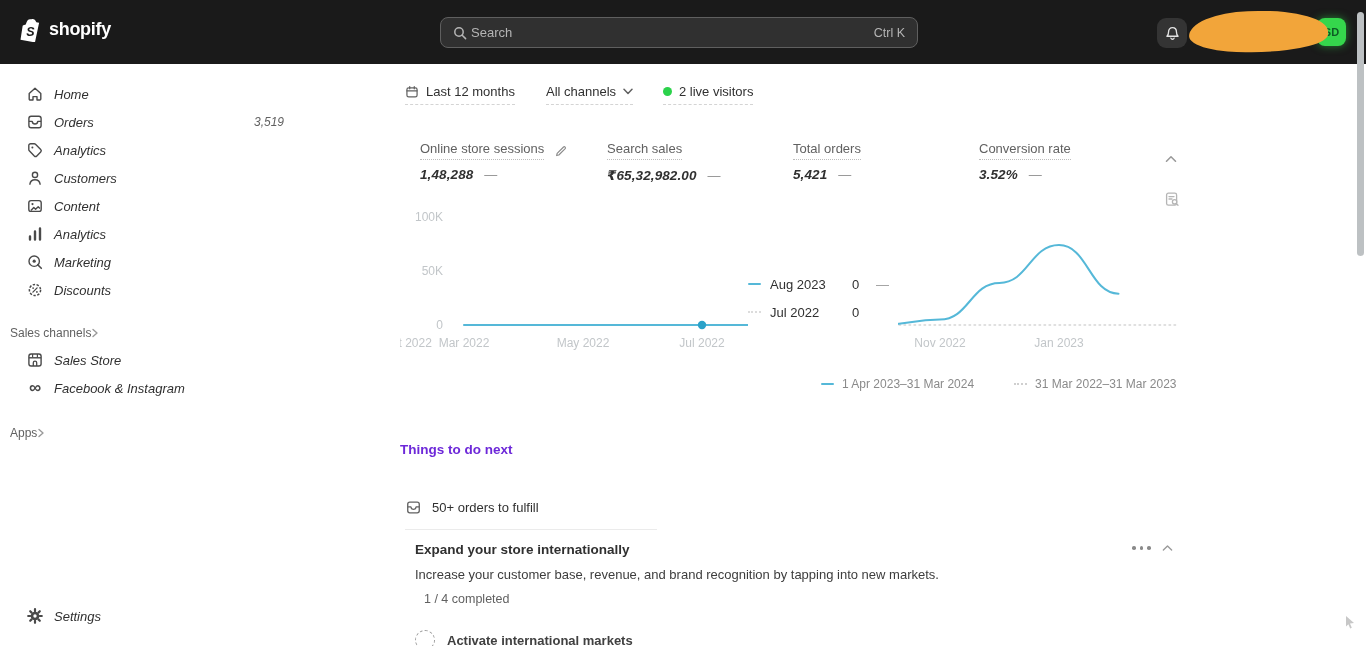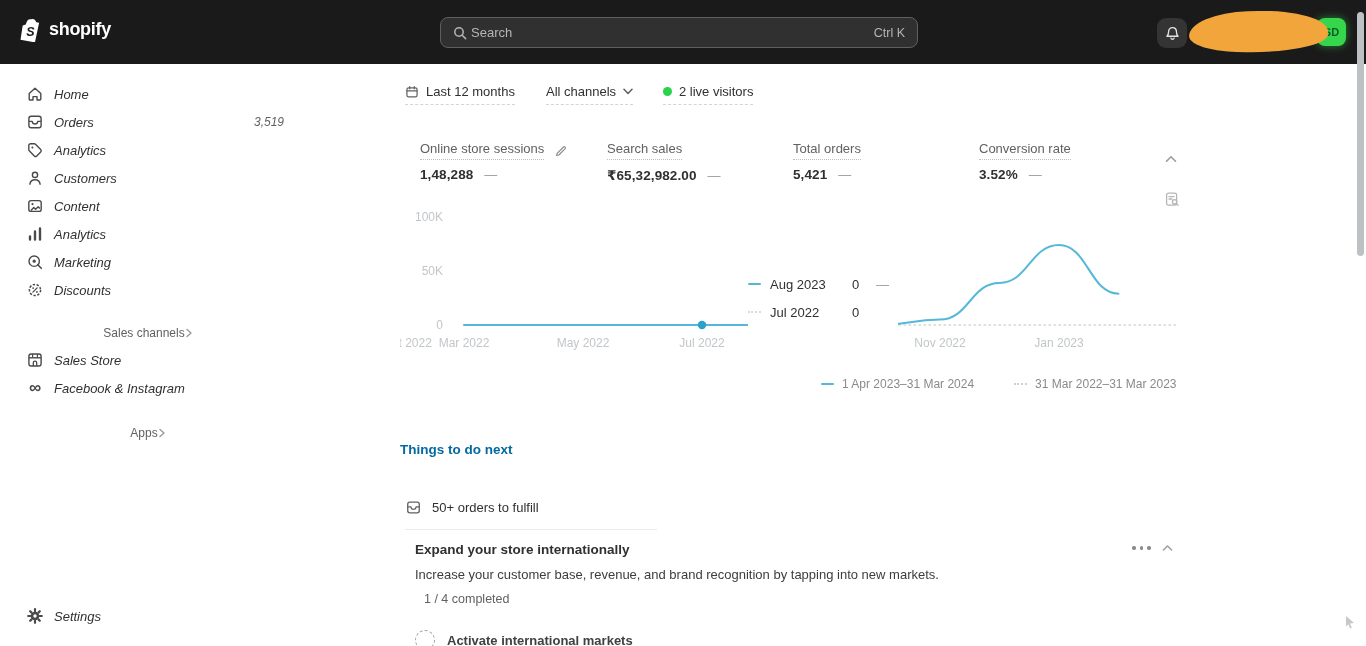--- a/index.html
+++ b/index.html
@@ -23,59 +23,59 @@
              border-radius:46% 54% 52% 48% / 62% 58% 42% 46%;transform:rotate(-1.5deg);}
 
   
   .scroll-thumb{position:absolute;right:2px;top:12px;width:7px;height:244px;background:#bdc1c3;border-radius:4px;}
 
   
   .sidebar{position:absolute;left:0;top:64px;width:300px;height:582px;background:#fff;padding-top:16px;}
   .nav-item{display:flex;align-items:center;height:28px;padding:0 10px 0 26px;gap:10px;cursor:pointer;font-style:italic;}
   .nav-item .lbl{font-size:13px;font-weight:500;color:#303030;}
   .nav-item .count{margin-left:auto;margin-right:6px;font-size:12px;color:#616161;font-weight:400;}
-  .section-head{display:flex;align-items:center;justify-content:center;height:26px;
+  .section-head{display:flex;align-items:center;justify-content:flex-start;height:26px;
                 padding:0 14px 0 10px;cursor:pointer;}
   .section-head .lbl{font-size:12px;color:#616161;}
   .sc-gap{height:16px;}
   .apps-gap{height:18px;}
   .settings-row{position:absolute;left:0;bottom:16px;width:232px;}
   .meta-glyph{font-size:17px;color:#4a4a4a;line-height:14px;width:18px;text-align:center;font-weight:700;}
 
   
   .pill{position:absolute;display:flex;align-items:center;gap:7px;font-size:13px;font-weight:500;color:#303030;
         padding-bottom:5px;border-bottom:1px dashed #d4d4d4;cursor:pointer;}
   .dot-live{width:9px;height:9px;border-radius:50%;background:#2bd24b;}
 
   
   .metric{position:absolute;top:141px;}
   .metric .mlabel-row{display:flex;align-items:center;gap:10px;}
   .metric .mlabel{font-size:13px;color:#616161;border-bottom:1px dotted #bdbdbd;padding-bottom:3px;cursor:pointer;}
-  .metric .mvalue-row{margin-top:7px;display:flex;align-items:center;gap:11px;}
+  .metric .mvalue-row{margin-top:7px;display:flex;align-items:center;gap:11px;font-style:italic;}
   .metric .mvalue{font-size:13.5px;font-weight:700;color:#303030;letter-spacing:.1px;}
   .metric .mdelta{font-size:13px;color:#9a9a9a;}
   .chev-collapse{position:absolute;left:1165px;top:155px;cursor:pointer;}
   .report-btn{position:absolute;left:1164px;top:191px;cursor:pointer;}
 
   
   #chart-svg{position:absolute;left:400px;top:200px;}
   .tooltip{position:absolute;left:748px;top:270px;width:150px;height:60px;background:#fff;}
   .tt-row{display:flex;align-items:center;height:28px;font-size:13px;color:#303030;}
   .tt-marker-solid{width:13px;height:0;border-top:2.5px solid #55b8d8;border-radius:2px;margin-right:9px;}
   .tt-marker-dotted{width:13px;height:0;border-top:2px dotted #dcdcdc;margin-right:9px;}
   .tt-label{width:70px;}
   .tt-value{margin-left:12px;width:22px;}
   .tt-delta{color:#9a9a9a;margin-left:2px;}
   .legend{position:absolute;left:821px;top:377px;display:flex;align-items:center;gap:40px;}
   .legend .li{display:flex;align-items:center;gap:8px;font-size:12px;color:#8a8a8a;cursor:pointer;}
   .lg-solid{width:13px;height:0;border-top:2.5px solid #55b8d8;border-radius:2px;}
   .lg-dotted{width:13px;height:0;border-top:2px dotted #cfcfcf;}
 
   
-  .todo-heading{position:absolute;left:400px;top:442px;font-size:13.5px;font-weight:700;color:#0369a1;}
+  .todo-heading{position:absolute;left:400px;top:442px;font-size:13.5px;font-weight:700;color:#6d28d9;}
   .todo-item{position:absolute;top:499px;display:flex;align-items:center;gap:10px;font-size:13px;color:#303030;
              padding-bottom:13px;border-bottom:1px solid #ebebeb;cursor:pointer;text-align:center;}
 
   
   .card-title{position:absolute;left:415px;top:542px;font-size:13.5px;font-weight:700;color:#303030;}
   .card-desc{position:absolute;left:415px;top:567px;font-size:13px;color:#3d3d3d;}
   .card-progress{position:absolute;left:424px;top:592px;font-size:12.5px;color:#616161;}
   .dots-menu{position:absolute;left:1132px;top:546px;display:flex;gap:4px;cursor:pointer;}
   .dots-menu i{width:3.5px;height:3.5px;border-radius:50%;background:#8a8a8a;}
   .card-chev{position:absolute;left:1162px;top:544px;cursor:pointer;}

